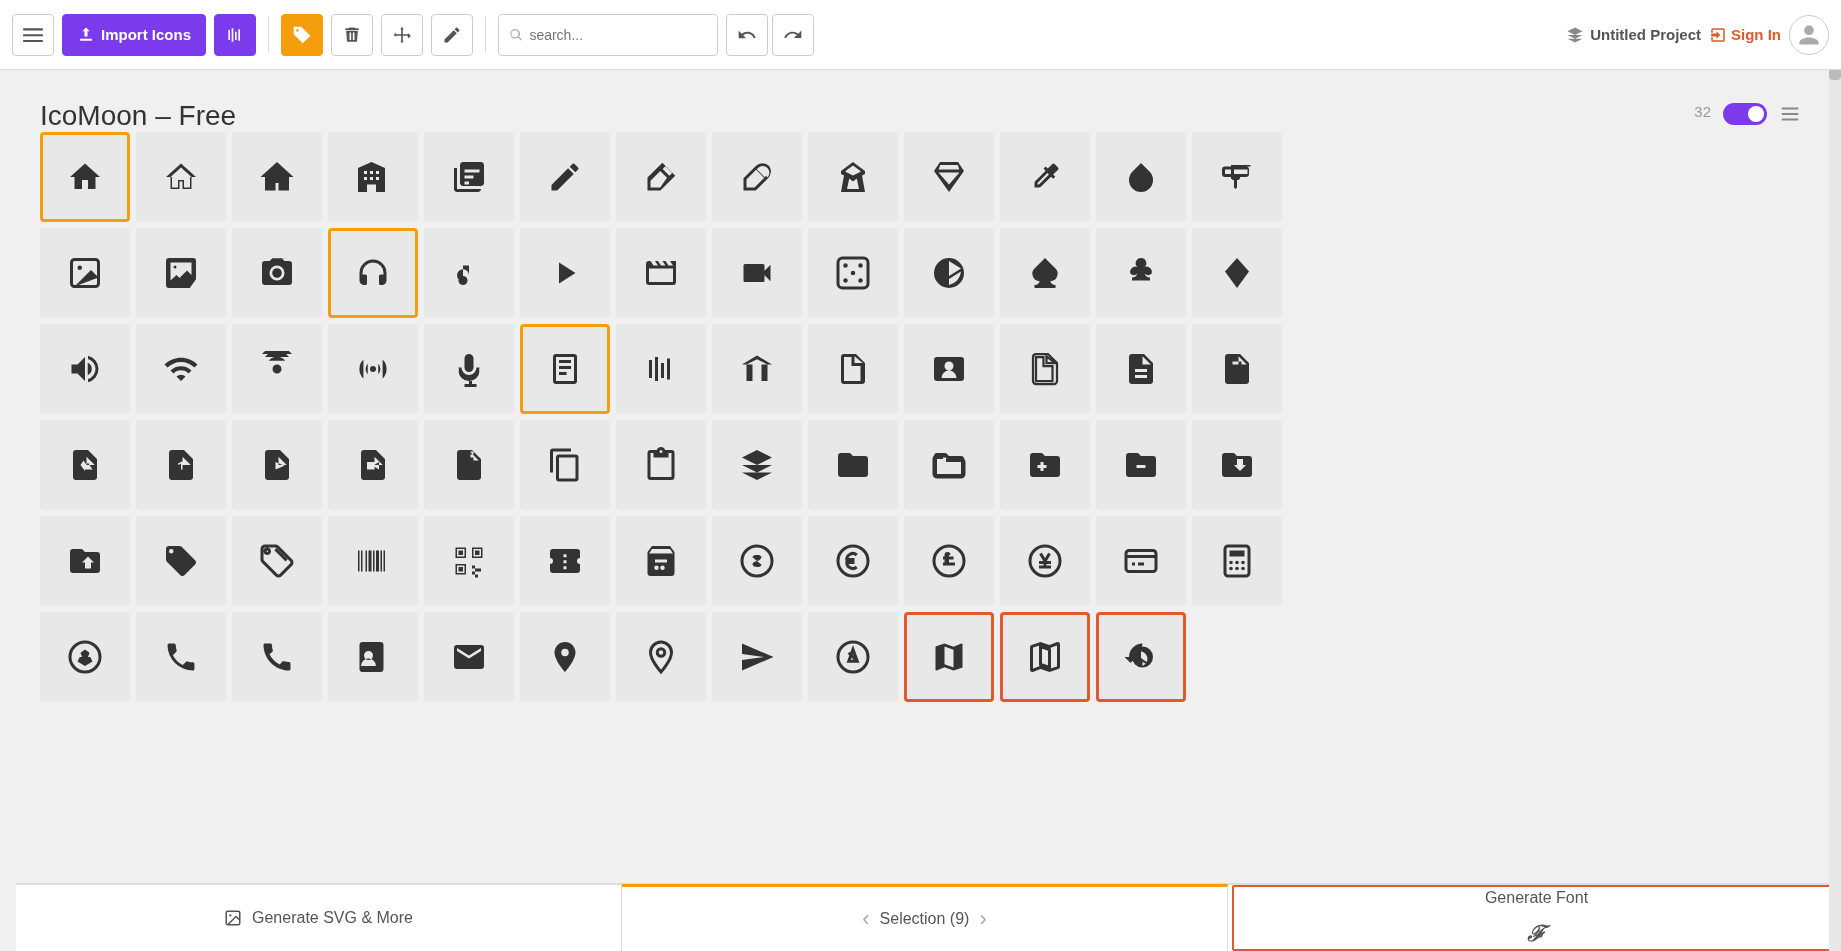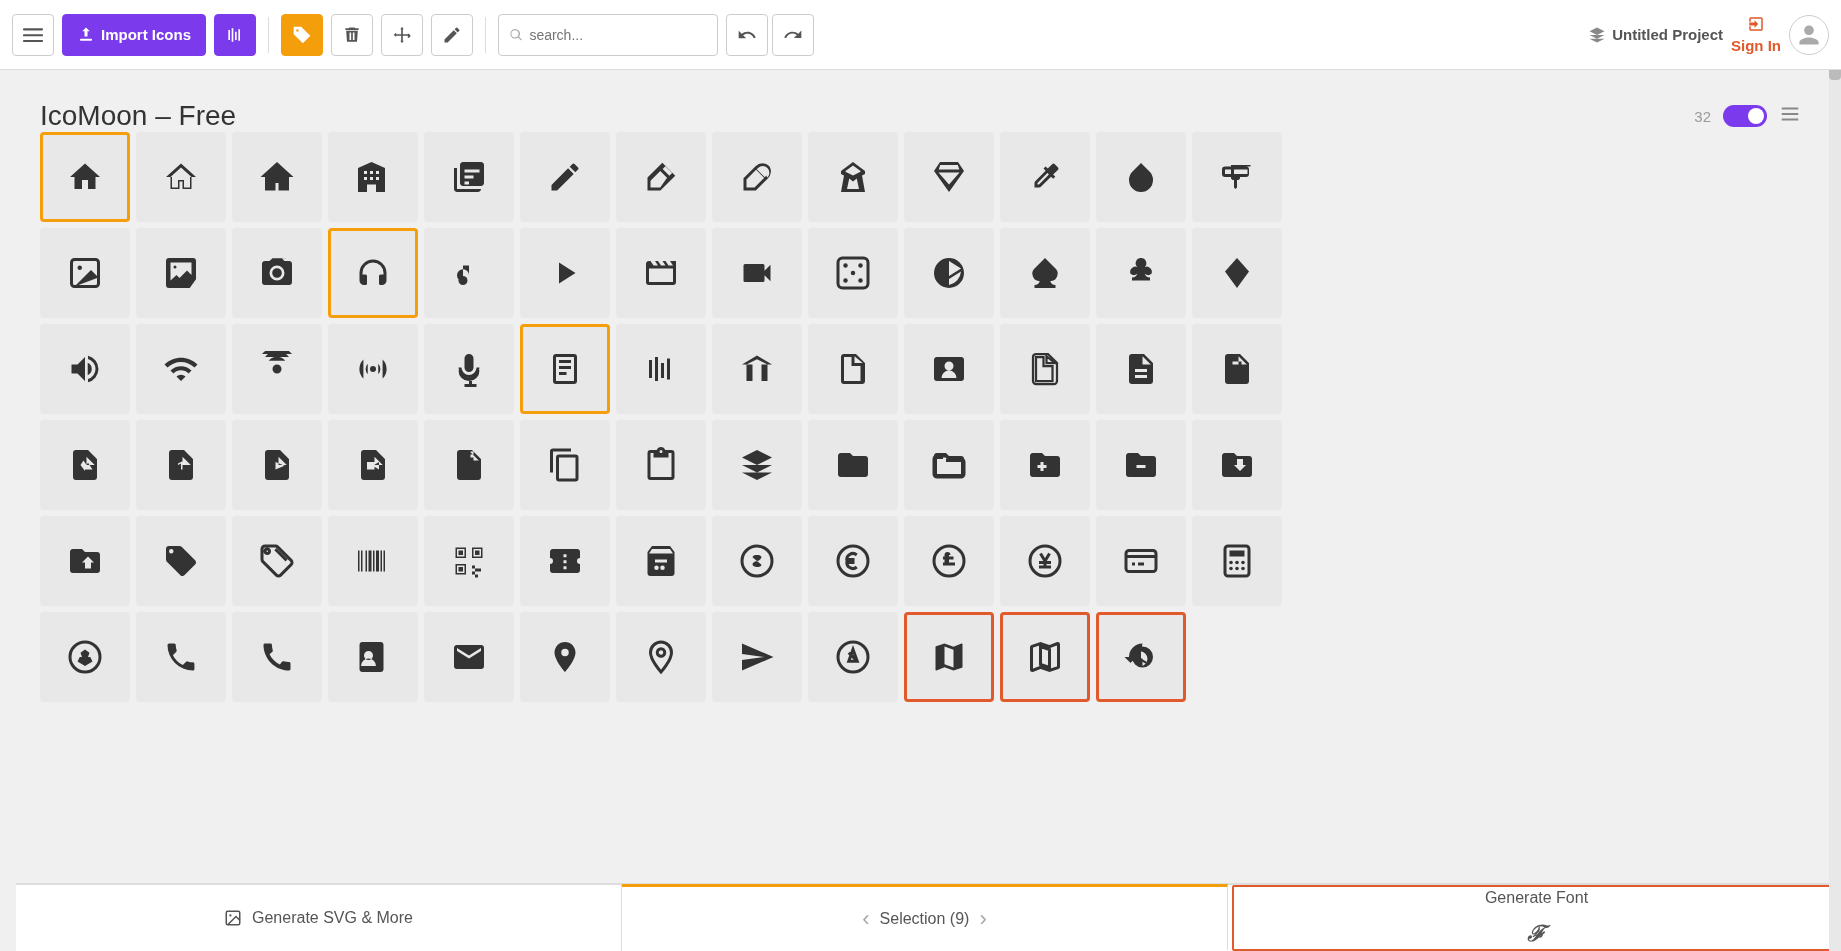--- a/index.html
+++ b/index.html
@@ -86,21 +86,20 @@
     .sign-in-btn {
       background: none;
       border: none;
       color: #e05a2b;
       font-size: 15px;
       font-weight: bold;
       cursor: pointer;
       display: flex;
       align-items: center;
       gap: 4px;
-      flex-direction: column;
     }
     .avatar {
       width: 40px;
       height: 40px;
       border-radius: 50%;
       border: 1px solid #ccc;
       display: flex;
       align-items: center;
       justify-content: center;
       font-size: 20px;
@@ -137,21 +136,20 @@
       align-items: center;
       justify-content: space-between;
     }
     .section-title {
       font-size: 28px;
       font-weight: 300;
       color: #333;
     }
     .section-controls {
       display: flex;
-      align-items: center;
       gap: 12px;
     }
     .icon-count {
       color: #999;
       font-size: 15px;
     }
     .toggle-switch {
       width: 44px;
       height: 22px;
       background: #7c3aed;

